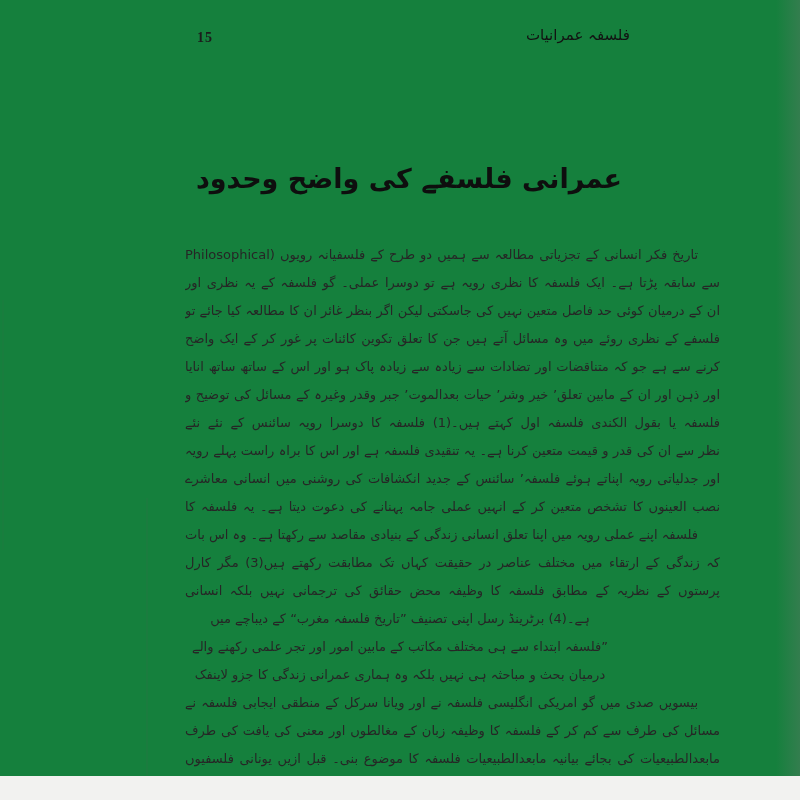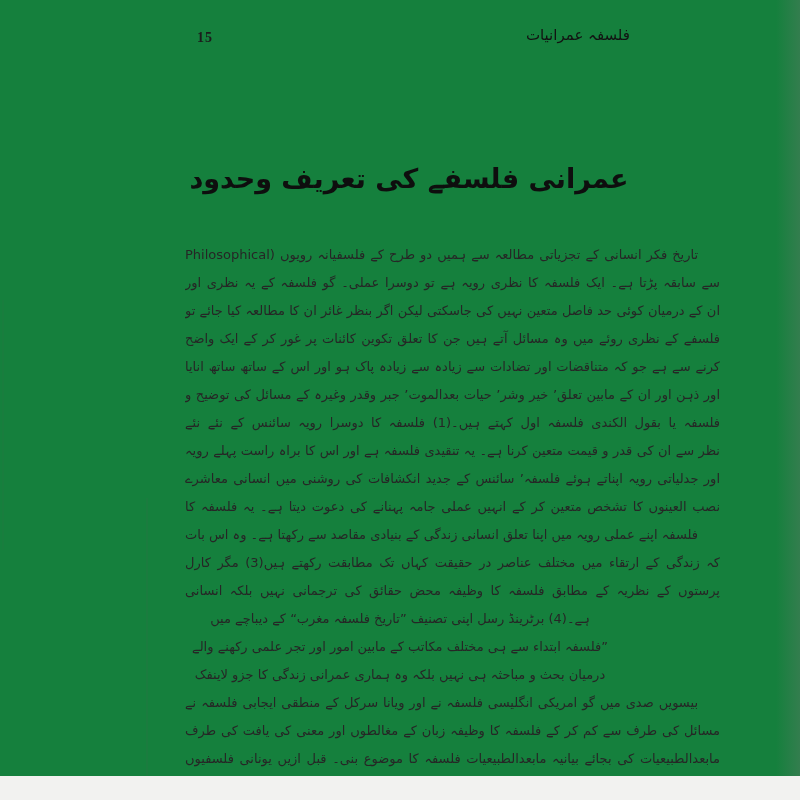--- a/index.html
+++ b/index.html
@@ -70,21 +70,21 @@
 
 <div class="page">
 
   <div class="edge-right"></div>
   <div class="scratch s1"></div>
   <div class="scratch s2"></div>
 
   <div class="page-number">15</div>
   <div class="running-header">فلسفہ عمرانیات</div>
 
-  <div class="chapter-title">عمرانی فلسفے کی تعریف وحدود</div>
+  <div class="chapter-title">عمرانی فلسفے کی واضح وحدود</div>
 
   <div class="body-text">
     <div class="line indent">تاریخ فکر انسانی کے تجزیاتی مطالعہ سے ہمیں دو طرح کے فلسفیانہ رویوں (Philosophical Attitudes)</div>
     <div class="line">سے سابقہ پڑتا ہے۔ ایک فلسفہ کا نظری رویہ ہے تو دوسرا عملی۔ گو فلسفہ کے یہ نظری اور عملی روئے باہم اس قدر مربوط ہیں کہ</div>
     <div class="line">ان کے درمیان کوئی حد فاصل متعین نہیں کی جاسکتی لیکن اگر بنظر غائر ان کا مطالعہ کیا جائے تو ہمیں اس بات کا علم ہوتا ہے کہ</div>
     <div class="line">فلسفے کے نظری روئے میں وہ مسائل آتے ہیں جن کا تعلق تکوین کائنات پر غور کر کے ایک واضح اور مربوط نظام فکر پیش</div>
     <div class="line">کرنے سے ہے جو کہ متناقضات اور تضادات سے زیادہ سے زیادہ پاک ہو اور اس کے ساتھ ساتھ انایا ذات’ علمیات’ مادہ</div>
     <div class="line">اور ذہن اور ان کے مابین تعلق’ خیر وشر’ حیات بعدالموت’ جبر وقدر وغیرہ کے مسائل کی توضیح و تفہیم ہے۔ اس کو مابعدالطبیعیاتی</div>
     <div class="line">فلسفہ یا بقول الکندی فلسفہ اول کہتے ہیں۔(1) فلسفہ کا دوسرا رویہ سائنس کے نئے نئے انکشافات کا تجزیہ کر کے انسانی نقطہ</div>
     <div class="line">نظر سے ان کی قدر و قیمت متعین کرنا ہے۔ یہ تنقیدی فلسفہ ہے اور اس کا براہ راست پہلے رویہ سے بھی گہرا تعلق ہے جبکہ عملی</div>

